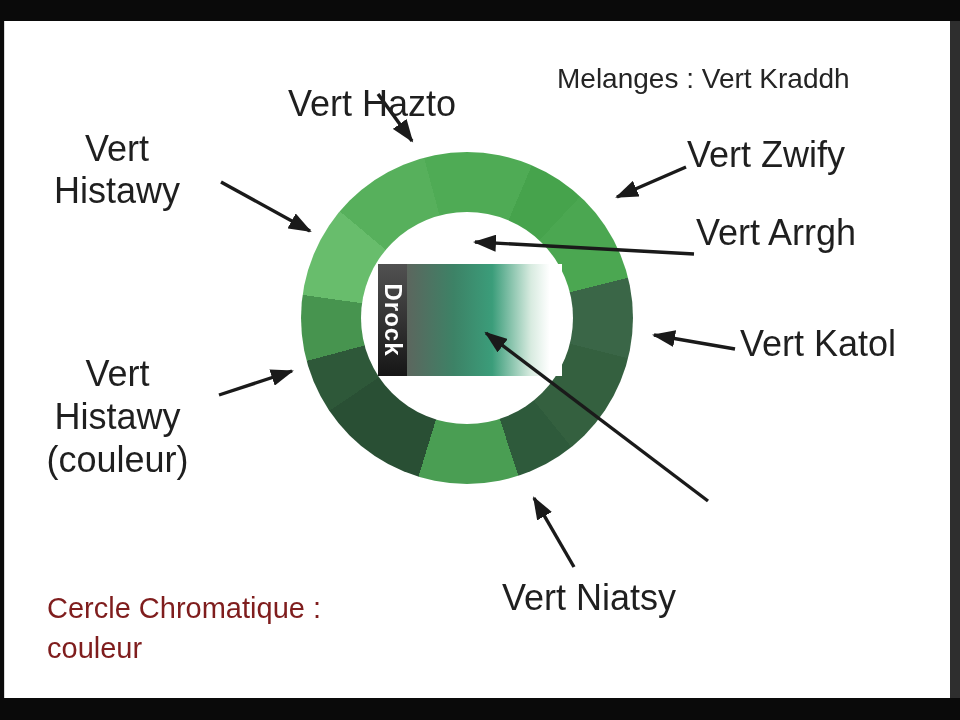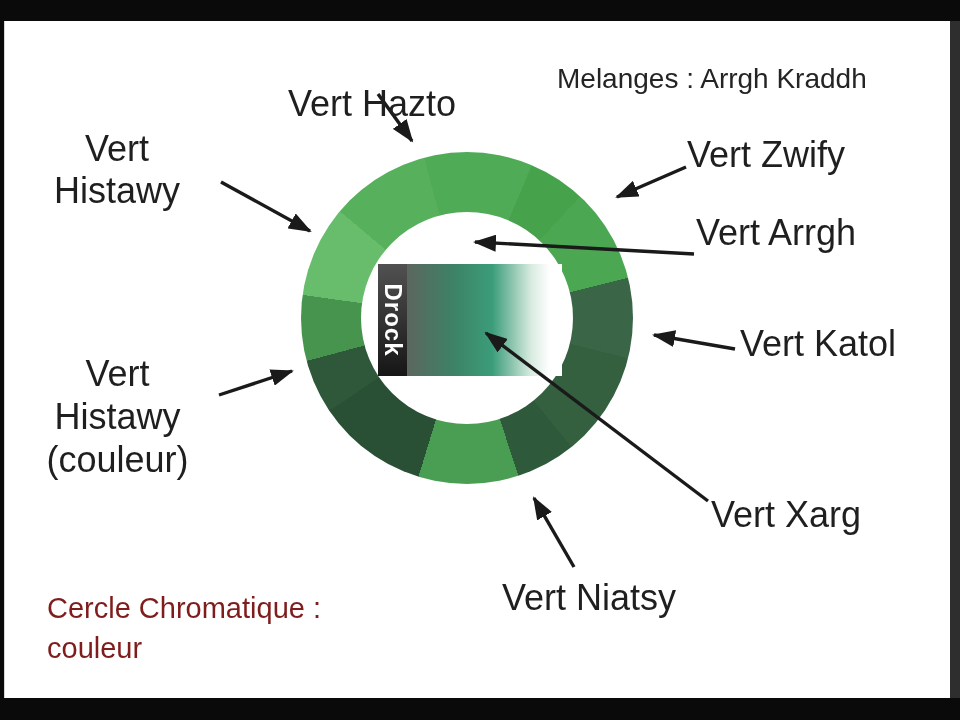--- a/index.html
+++ b/index.html
@@ -50,25 +50,24 @@
       <line x1="216" y1="161" x2="305" y2="210" marker-end="url(#ah)"></line>
       <line x1="681" y1="146" x2="612" y2="176" marker-end="url(#ah)"></line>
       <line x1="689" y1="233" x2="470" y2="221" marker-end="url(#ah)"></line>
       <line x1="730" y1="328" x2="649" y2="314" marker-end="url(#ah)"></line>
       <line x1="703" y1="480" x2="481" y2="312" marker-end="url(#ah)"></line>
       <line x1="569" y1="546" x2="529" y2="477" marker-end="url(#ah)"></line>
       <line x1="214" y1="374" x2="287" y2="350" marker-end="url(#ah)"></line>
     </svg>
 
     <div class="lbl" style="left:283px; top:28px;margin-top:34px;">Vert Hazto</div>
-    <div class="lbl-sm" style="left:552px; top:41px;">Melanges : Arrgh Kraddh</div>
+    <div class="lbl-sm" style="left:552px; top:41px;">Melanges : Vert Kraddh</div>
     <div class="lbl" style="left:682px; top:113px;">Vert Zwify</div>
     <div class="lbl" style="left:691px; top:191px;">Vert Arrgh</div>
     <div class="lbl" style="left:735px; top:302px;">Vert Katol</div>
-    <div class="lbl" style="left:706px; top:473px;">Vert Xarg</div>
     <div class="lbl" style="left:497px; top:556px;">Vert Niatsy</div>
 
     <div class="lbl right-align" style="left:21px; top:107px; width:182px;">
       <div>Vert</div>
       <div>Histawy</div>
     </div>
 
     <div class="lbl right-align" style="left:21px; top:331px; width:183px; line-height:43px;">
       <div>Vert</div>
       <div>Histawy</div>

